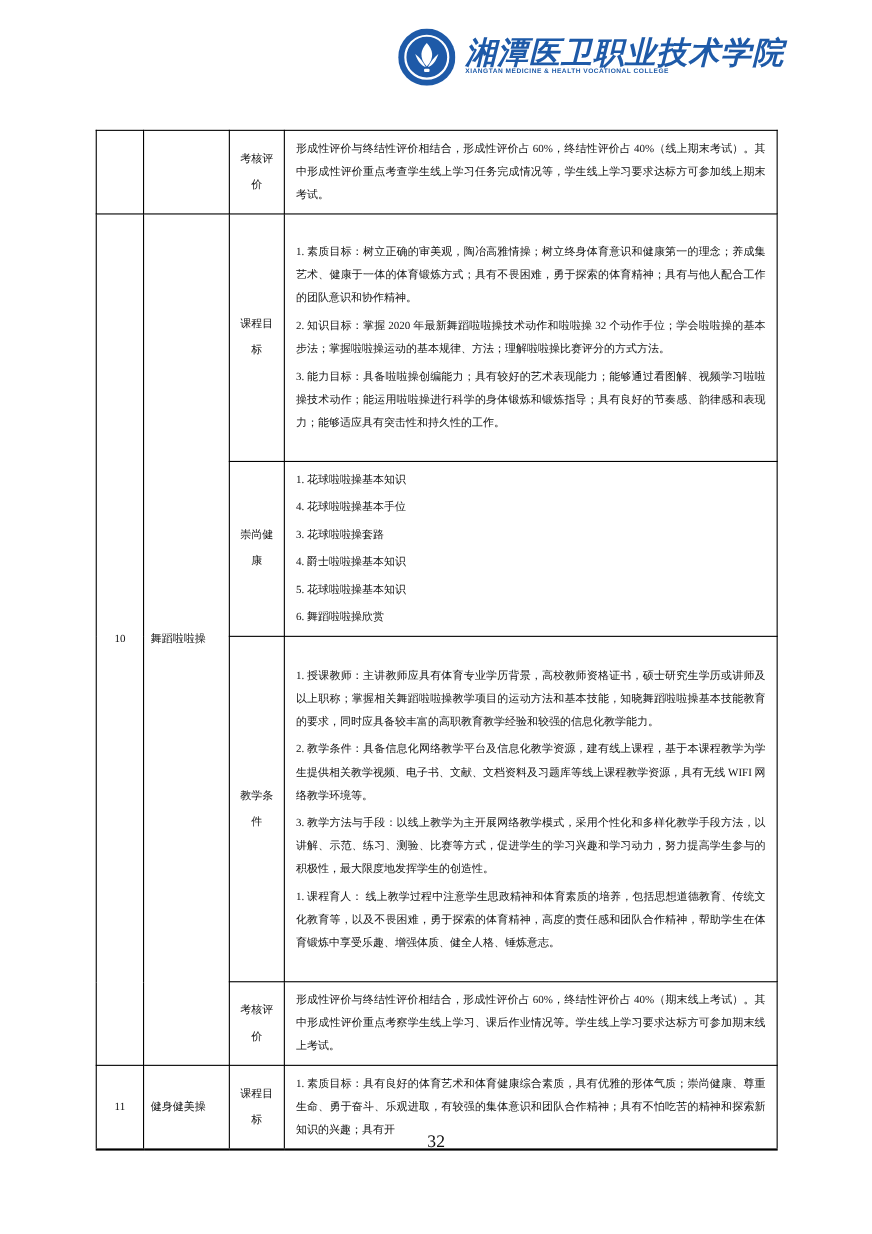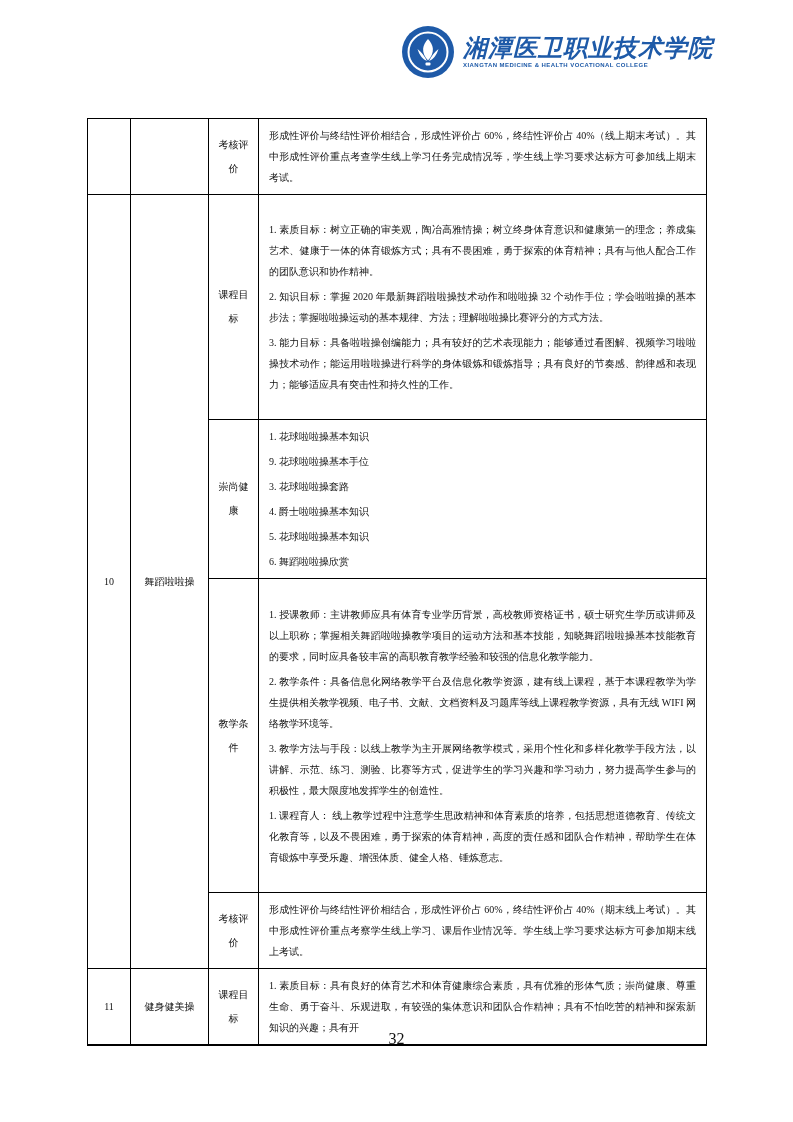--- a/index.html
+++ b/index.html
@@ -13,21 +13,21 @@
   }
   
   .logo-wrap{
     position:absolute;top:26px;right:80px;
     display:flex;align-items:center;gap:9px;
   }
   .logo-text{display:flex;flex-direction:column;justify-content:center;}
   .college-zh{
     font-family:"DejaVu Serif","Liberation Serif",serif;
     font-style:italic;font-weight:bold;
-    font-size:24px;line-height:24px;
+    font-size:28px;line-height:24px;
     color:#1e5aa8;letter-spacing:1px;white-space:nowrap;
   }
   .college-en{
     font-family:"Liberation Sans","DejaVu Sans",sans-serif;
     font-size:6px;font-weight:bold;letter-spacing:0.45px;
     color:#1e5aa8;margin-top:2px;white-space:nowrap;
   }
   
   table.course-table{
     position:absolute;left:87px;top:118px;
@@ -35,21 +35,21 @@
     border-collapse:collapse;table-layout:fixed;
     font-size:10px;line-height:21px;
   }
   .course-table td{
     border:1px solid #000;
     vertical-align:middle;
     padding:2px 6px;
     box-sizing:border-box;
   }
   .c-no{width:43px;text-align:center;padding:0 2px;}
-  .c-course{width:78px;text-align:center;padding:0 6px;line-height:22px;}
+  .c-course{width:78px;padding:0 6px;line-height:22px;}
   .c-label{width:50px;text-align:center;padding:0 8px;line-height:24px;}
   .c-text{width:448px;text-align:justify;vertical-align:middle;}
   .c-text p{margin:4px;text-align:justify;}
   .r-carry{height:70px;}
   .r-goal10{height:225px;}
   .r-content10{height:128px;}
   .r-teach10{height:314px;}
   .r-eval10{height:66px;}
   .r-goal11{height:62px;}
   .r-goal11 td{border-bottom:2px solid #000;}
@@ -106,21 +106,21 @@
         <td class="c-text">
           <p>1. 素质目标：树立正确的审美观，陶冶高雅情操；树立终身体育意识和健康第一的理念；养成集艺术、健康于一体的体育锻炼方式；具有不畏困难，勇于探索的体育精神；具有与他人配合工作的团队意识和协作精神。</p>
           <p>2. 知识目标：掌握 2020 年最新舞蹈啦啦操技术动作和啦啦操 32 个动作手位；学会啦啦操的基本步法；掌握啦啦操运动的基本规律、方法；理解啦啦操比赛评分的方式方法。</p>
           <p>3. 能力目标：具备啦啦操创编能力；具有较好的艺术表现能力；能够通过看图解、视频学习啦啦操技术动作；能运用啦啦操进行科学的身体锻炼和锻炼指导；具有良好的节奏感、韵律感和表现力；能够适应具有突击性和持久性的工作。</p>
         </td>
       </tr>
       <tr class="r-content10">
         <td class="c-label">崇尚健康</td>
         <td class="c-text">
           <p>1. 花球啦啦操基本知识</p>
-          <p>9. 花球啦啦操基本手位</p>
+          <p>4. 花球啦啦操基本手位</p>
           <p>3. 花球啦啦操套路</p>
           <p>4. 爵士啦啦操基本知识</p>
           <p>5. 花球啦啦操基本知识</p>
           <p>6. 舞蹈啦啦操欣赏</p>
         </td>
       </tr>
       <tr class="r-teach10">
         <td class="c-label">教学条件</td>
         <td class="c-text">
           <p>1. 授课教师：主讲教师应具有体育专业学历背景，高校教师资格证书，硕士研究生学历或讲师及以上职称；掌握相关舞蹈啦啦操教学项目的运动方法和基本技能，知晓舞蹈啦啦操基本技能教育的要求，同时应具备较丰富的高职教育教学经验和较强的信息化教学能力。</p>

